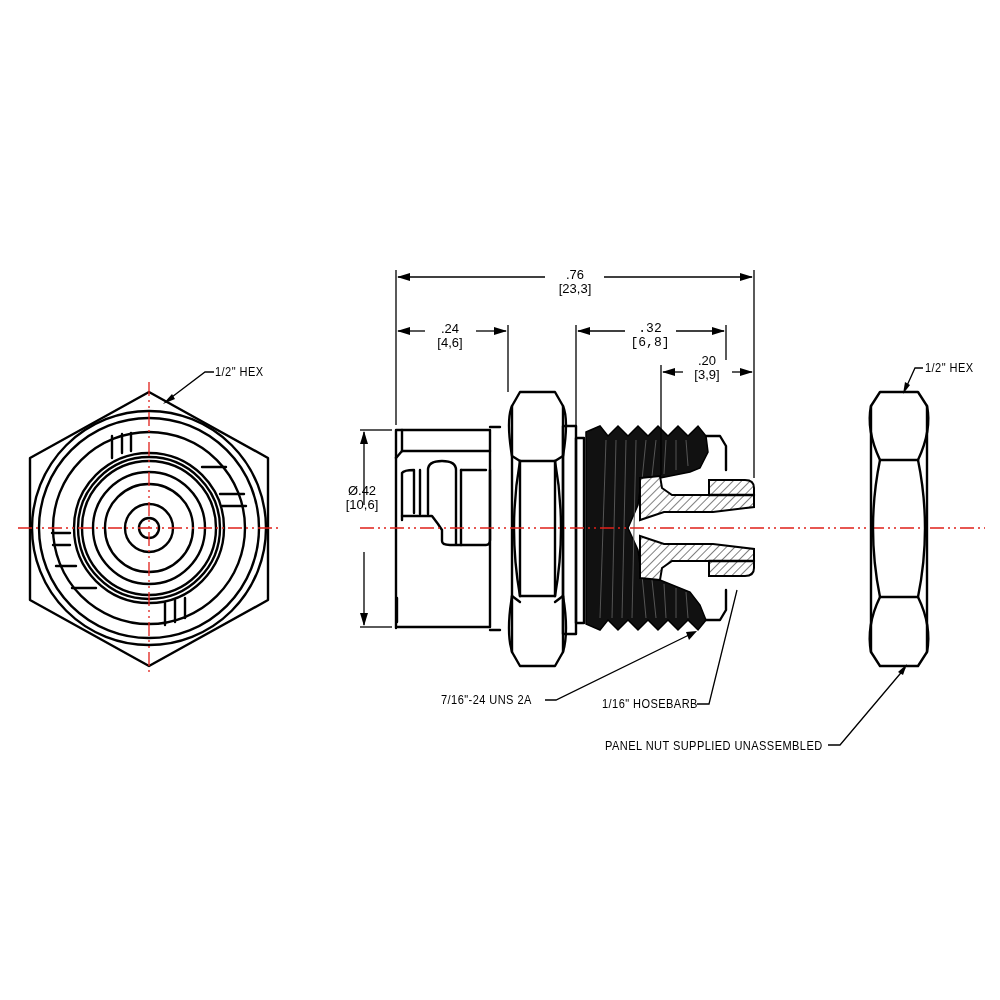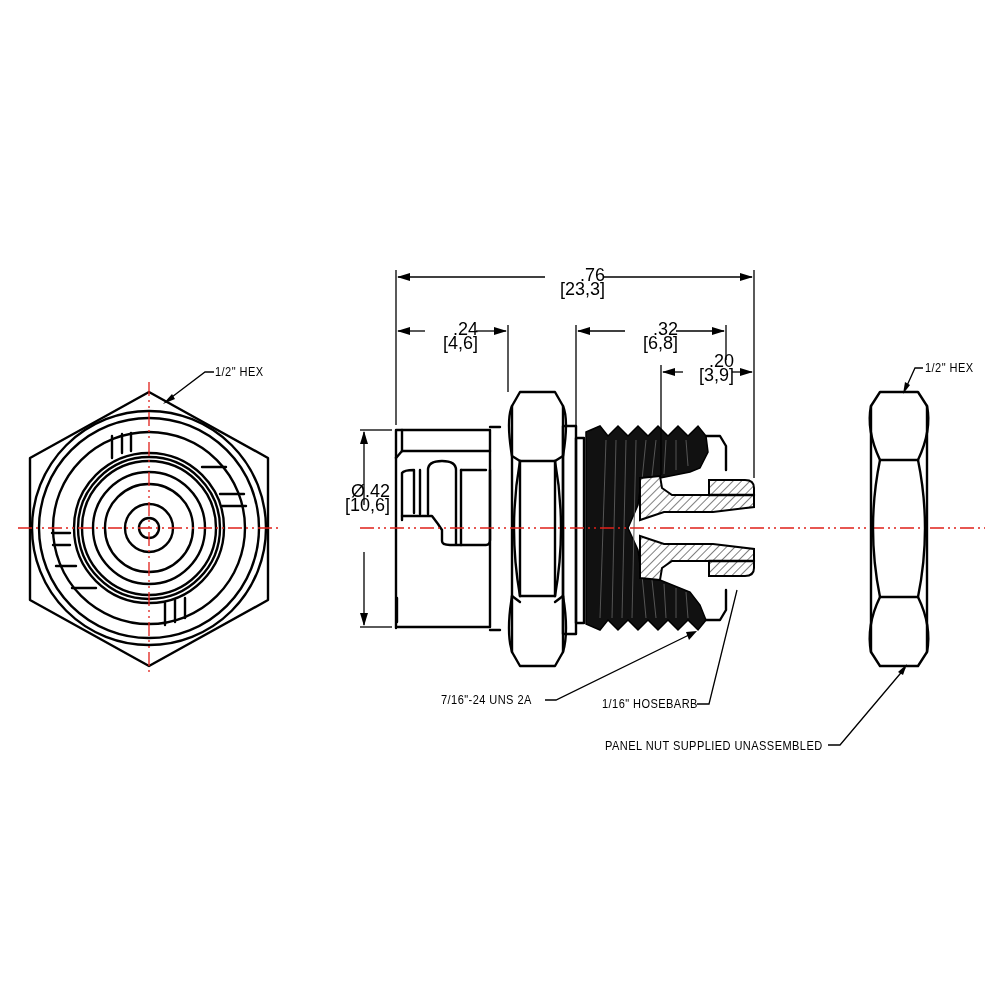--- a/index.html
+++ b/index.html
@@ -10,21 +10,21 @@
     position: absolute;
     font-family: "Liberation Sans", "DejaVu Sans", sans-serif;
     font-size: 13px;
     color: #000;
     line-height: 14px;
     white-space: nowrap;
     letter-spacing: 0.5px;
     transform: scaleX(0.85);
     transform-origin: left top;
   }
-  .dim { text-align: right; transform: none; font-size: 18px; letter-spacing: 0; }
+  .dim { text-align: center; transform: none; font-size: 13px; letter-spacing: 0; }
   .dim span { display: block; }
   .ink { stroke: #000; fill: none; stroke-width: 2.4; stroke-linejoin: round; stroke-linecap: round; }
   .thin { stroke: #000; fill: none; stroke-width: 1.3; }
   .center { stroke: #e0201a; stroke-width: 1.3; fill: none; stroke-dasharray: 14 4 2 4 2 4; }
   .arrow { fill: #000; stroke: none; }
   .hatch { fill: url(#hatch); stroke: #000; stroke-width: 2; }
 </style>
 </head>
 <body>
 
@@ -181,21 +181,21 @@
 <div class="lbl dim" style="left:545px; top:268px; width:60px;">
   <span>.76</span>
   <span>[23,3]</span>
 </div>
 
 <div class="lbl dim" style="left:422px; top:322px; width:56px;">
   <span>.24</span>
   <span>[4,6]</span>
 </div>
 
-<div class="lbl dim" style="left:622px; top:322px; width:56px;">
+<div class="lbl dim" style="left:622px; top:322px; width:56px;font-family:Liberation Mono, monospace;">
   <span>.32</span>
   <span>[6,8]</span>
 </div>
 
 <div class="lbl dim" style="left:680px; top:354px; width:54px;">
   <span>.20</span>
   <span>[3,9]</span>
 </div>
 
 <div class="lbl dim" style="left:334px; top:484px; width:56px;">

